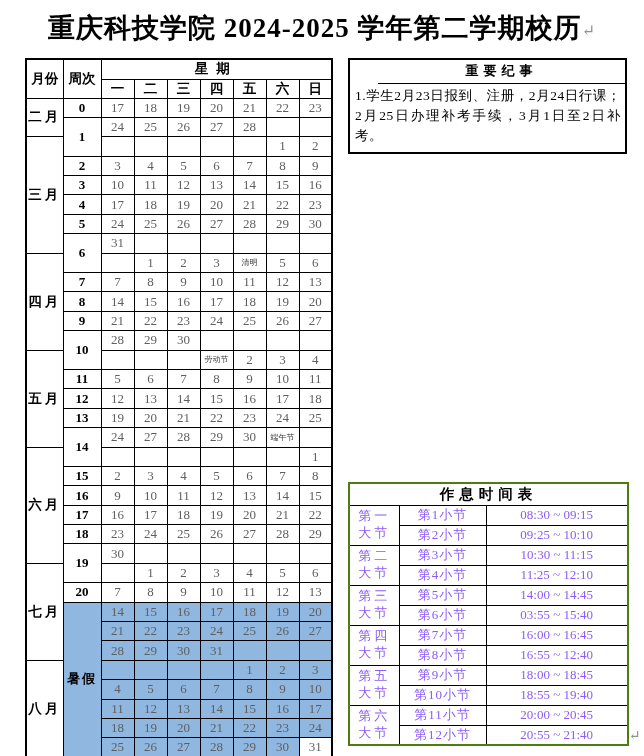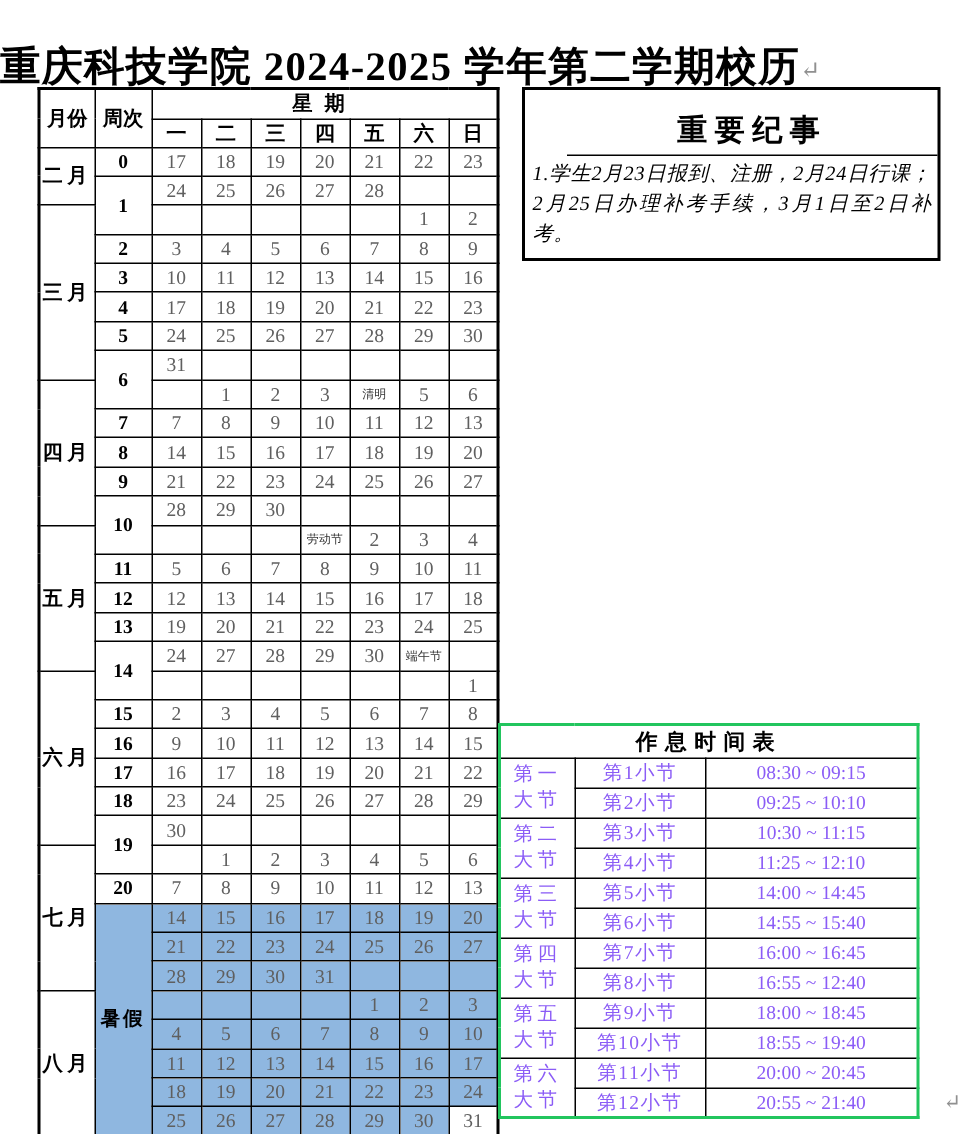--- a/index.html
+++ b/index.html
@@ -5,22 +5,22 @@
   html,body{margin:0;padding:0;}
   body{
     width:644px;height:756px;position:relative;overflow:hidden;
     background:#ffffff;
     font-family:"Liberation Serif","DejaVu Serif",serif;
     color:#000;
   }
   
   .title{
     position:absolute;top:10px;left:0;width:644px;
-    text-align:left;font-size:27px;font-weight:bold;
-    letter-spacing:1px;white-space:nowrap;margin-top:16px;
+    text-align:center;font-size:27px;font-weight:bold;
+    letter-spacing:1px;white-space:nowrap;
   }
   .pmark{color:#909090;font-weight:normal;font-size:16px;vertical-align:middle;}
   
   table.cal{
     position:absolute;left:25px;top:58px;
     border-collapse:collapse;table-layout:fixed;
     border:2px solid #000;
   }
   table.cal th,table.cal td{
     border:1px solid #000;padding:0;text-align:center;vertical-align:middle;
@@ -36,32 +36,32 @@
   .cal td.month{font-size:13.5px;font-weight:bold;letter-spacing:3px;}
   .cal td.vac{background:#8FB7E0;}
   .cal td.holiday{font-size:8px;color:#333;letter-spacing:0;}
   .cal td.week.vac{letter-spacing:2px;}
   
   .notes{
     position:absolute;left:348px;top:58px;width:275px;
     border:2px solid #000;background:#fff;
   }
   .notes-title{
-    text-align:center;font-weight:bold;font-size:20px;letter-spacing:5px;
-    border-bottom:1px solid #000;padding:13px 0 3px 0;margin-left:28px;
-  }
-  .notes-body{padding:2px 4px 6px 5px;font-style:italic;}
+    text-align:center;font-weight:bold;font-size:13px;letter-spacing:5px;
+    border-bottom:1px solid #000;padding:2px 0 3px 0;margin-left:28px;
+  }
+  .notes-body{padding:2px 4px 6px 5px;}
   .notes-body .note-item{
     font-size:13.5px;line-height:1.48;letter-spacing:0.5px;text-align:justify;
   }
   
   table.sched{
-    position:absolute;left:332px;top:482px;
+    position:absolute;left:348px;top:482px;
     border-collapse:collapse;table-layout:fixed;
-    border:2px solid #22c55e;background:#fff;
+    border:2px solid #4d7c0f;background:#fff;
   }
   table.sched th,table.sched td{
     border:1px solid #000;padding:0;text-align:center;vertical-align:middle;
   }
   table.sched tr.shead{height:22px;}
   table.sched tr.srow{height:20px;}
   .sched th{font-size:14.5px;font-weight:bold;letter-spacing:5px;}
   .sched td{font-size:13px;color:#8b5cf6;}
   .sched td.period{white-space:pre-line;line-height:1.3;letter-spacing:3px;}
   .sched td.session{letter-spacing:1px;text-align:center;}
@@ -479,21 +479,21 @@
         <td>11:25 ~ 12:10</td>
       </tr>
       <tr class="srow">
         <td class="period" rowspan="2">第三
 大节</td>
         <td class="session">第5小节</td>
         <td>14:00 ~ 14:45</td>
       </tr>
       <tr class="srow">
         <td class="session">第6小节</td>
-        <td>14:55 ~ 15:40</td>
+        <td>03:55 ~ 15:40</td>
       </tr>
       <tr class="srow">
         <td class="period" rowspan="2">第四
 大节</td>
         <td class="session">第7小节</td>
         <td>16:00 ~ 16:45</td>
       </tr>
       <tr class="srow">
         <td class="session">第8小节</td>
         <td>16:55 ~ 12:40</td>

